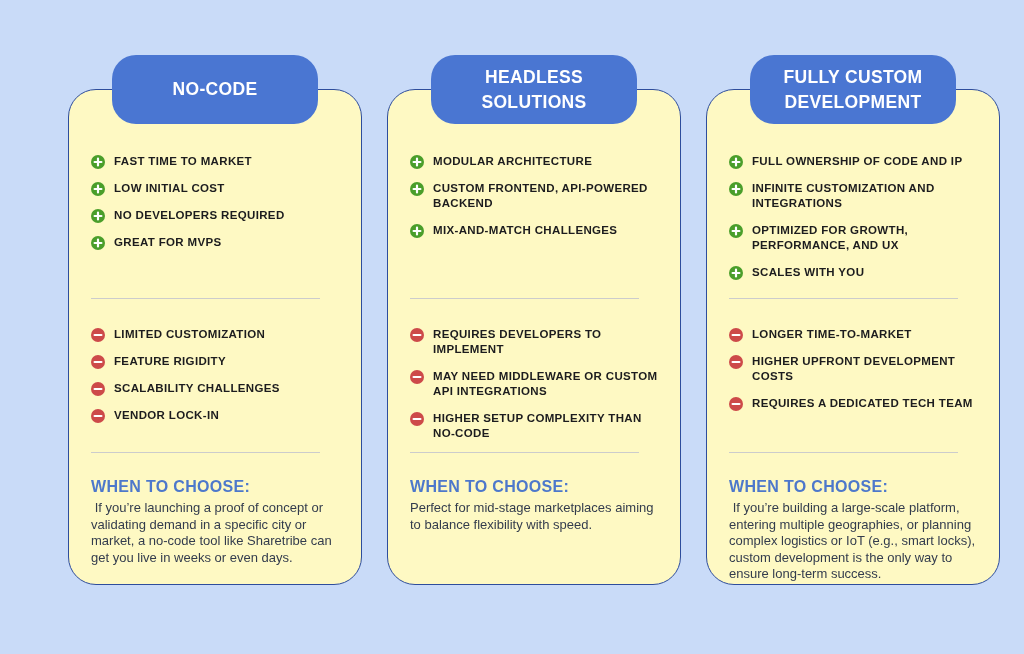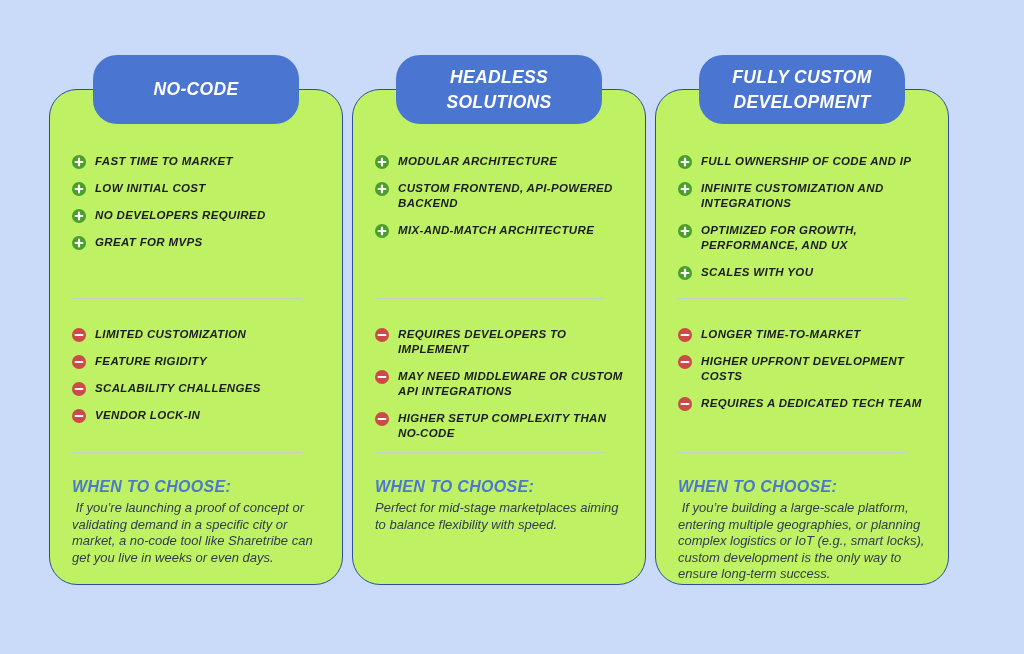--- a/index.html
+++ b/index.html
@@ -15,23 +15,22 @@
   }
   *{margin:0;padding:0;box-sizing:border-box;}
   html,body{width:1024px;height:654px;}
   body{
     background:var(--bg);
     font-family:"Liberation Sans", sans-serif;
     overflow:hidden;
   }
   .board{
     display:flex;
-    gap:9px;
-    padding:55px 49px 0 49px;
-    font-style:italic;
+    gap:25px;
+    padding:55px 49px 0 68px;
   }
   .column{
     width:294px;
     flex:0 0 294px;
     position:relative;
   }
   .pill{
     position:relative;
     z-index:2;
     width:206px;
@@ -48,21 +47,21 @@
     font-size:17.5px;
     font-weight:600;
     line-height:25px;
     letter-spacing:0.02em;
   }
   .card{
     position:relative;
     z-index:1;
     margin-top:-35px;
     height:496px;
-    background:#bef264;
+    background:#fef9c3;
     border:1.5px solid var(--card-border);
     border-radius:28px;
     padding:56px 22px 0 22px;
   }
   .pros{
     height:152px;
     padding-top:8px;
     list-style:none;
   }
   .cons{
@@ -208,21 +207,21 @@
             <circle cx="7" cy="7" r="7" fill="#4a9e2a"></circle>
             <path d="M7 3.6v6.8M3.6 7h6.8" stroke="#ffffff" stroke-width="2.2" stroke-linecap="round"></path>
           </svg>
           <span>CUSTOM FRONTEND, API-POWERED BACKEND</span>
         </li>
           <li class="item">
           <svg class="icn" viewBox="0 0 14 14">
             <circle cx="7" cy="7" r="7" fill="#4a9e2a"></circle>
             <path d="M7 3.6v6.8M3.6 7h6.8" stroke="#ffffff" stroke-width="2.2" stroke-linecap="round"></path>
           </svg>
-          <span>MIX-AND-MATCH ARCHITECTURE</span>
+          <span>MIX-AND-MATCH CHALLENGES</span>
         </li>
         </ul>
       <div class="divider"></div>
       <ul class="cons">
           <li class="item">
           <svg class="icn" viewBox="0 0 14 14">
             <circle cx="7" cy="7" r="7" fill="#cd4a49"></circle>
             <path d="M3.6 7h6.8" stroke="#ffffff" stroke-width="2.2" stroke-linecap="round"></path>
           </svg>
           <span>REQUIRES DEVELOPERS TO IMPLEMENT</span>

